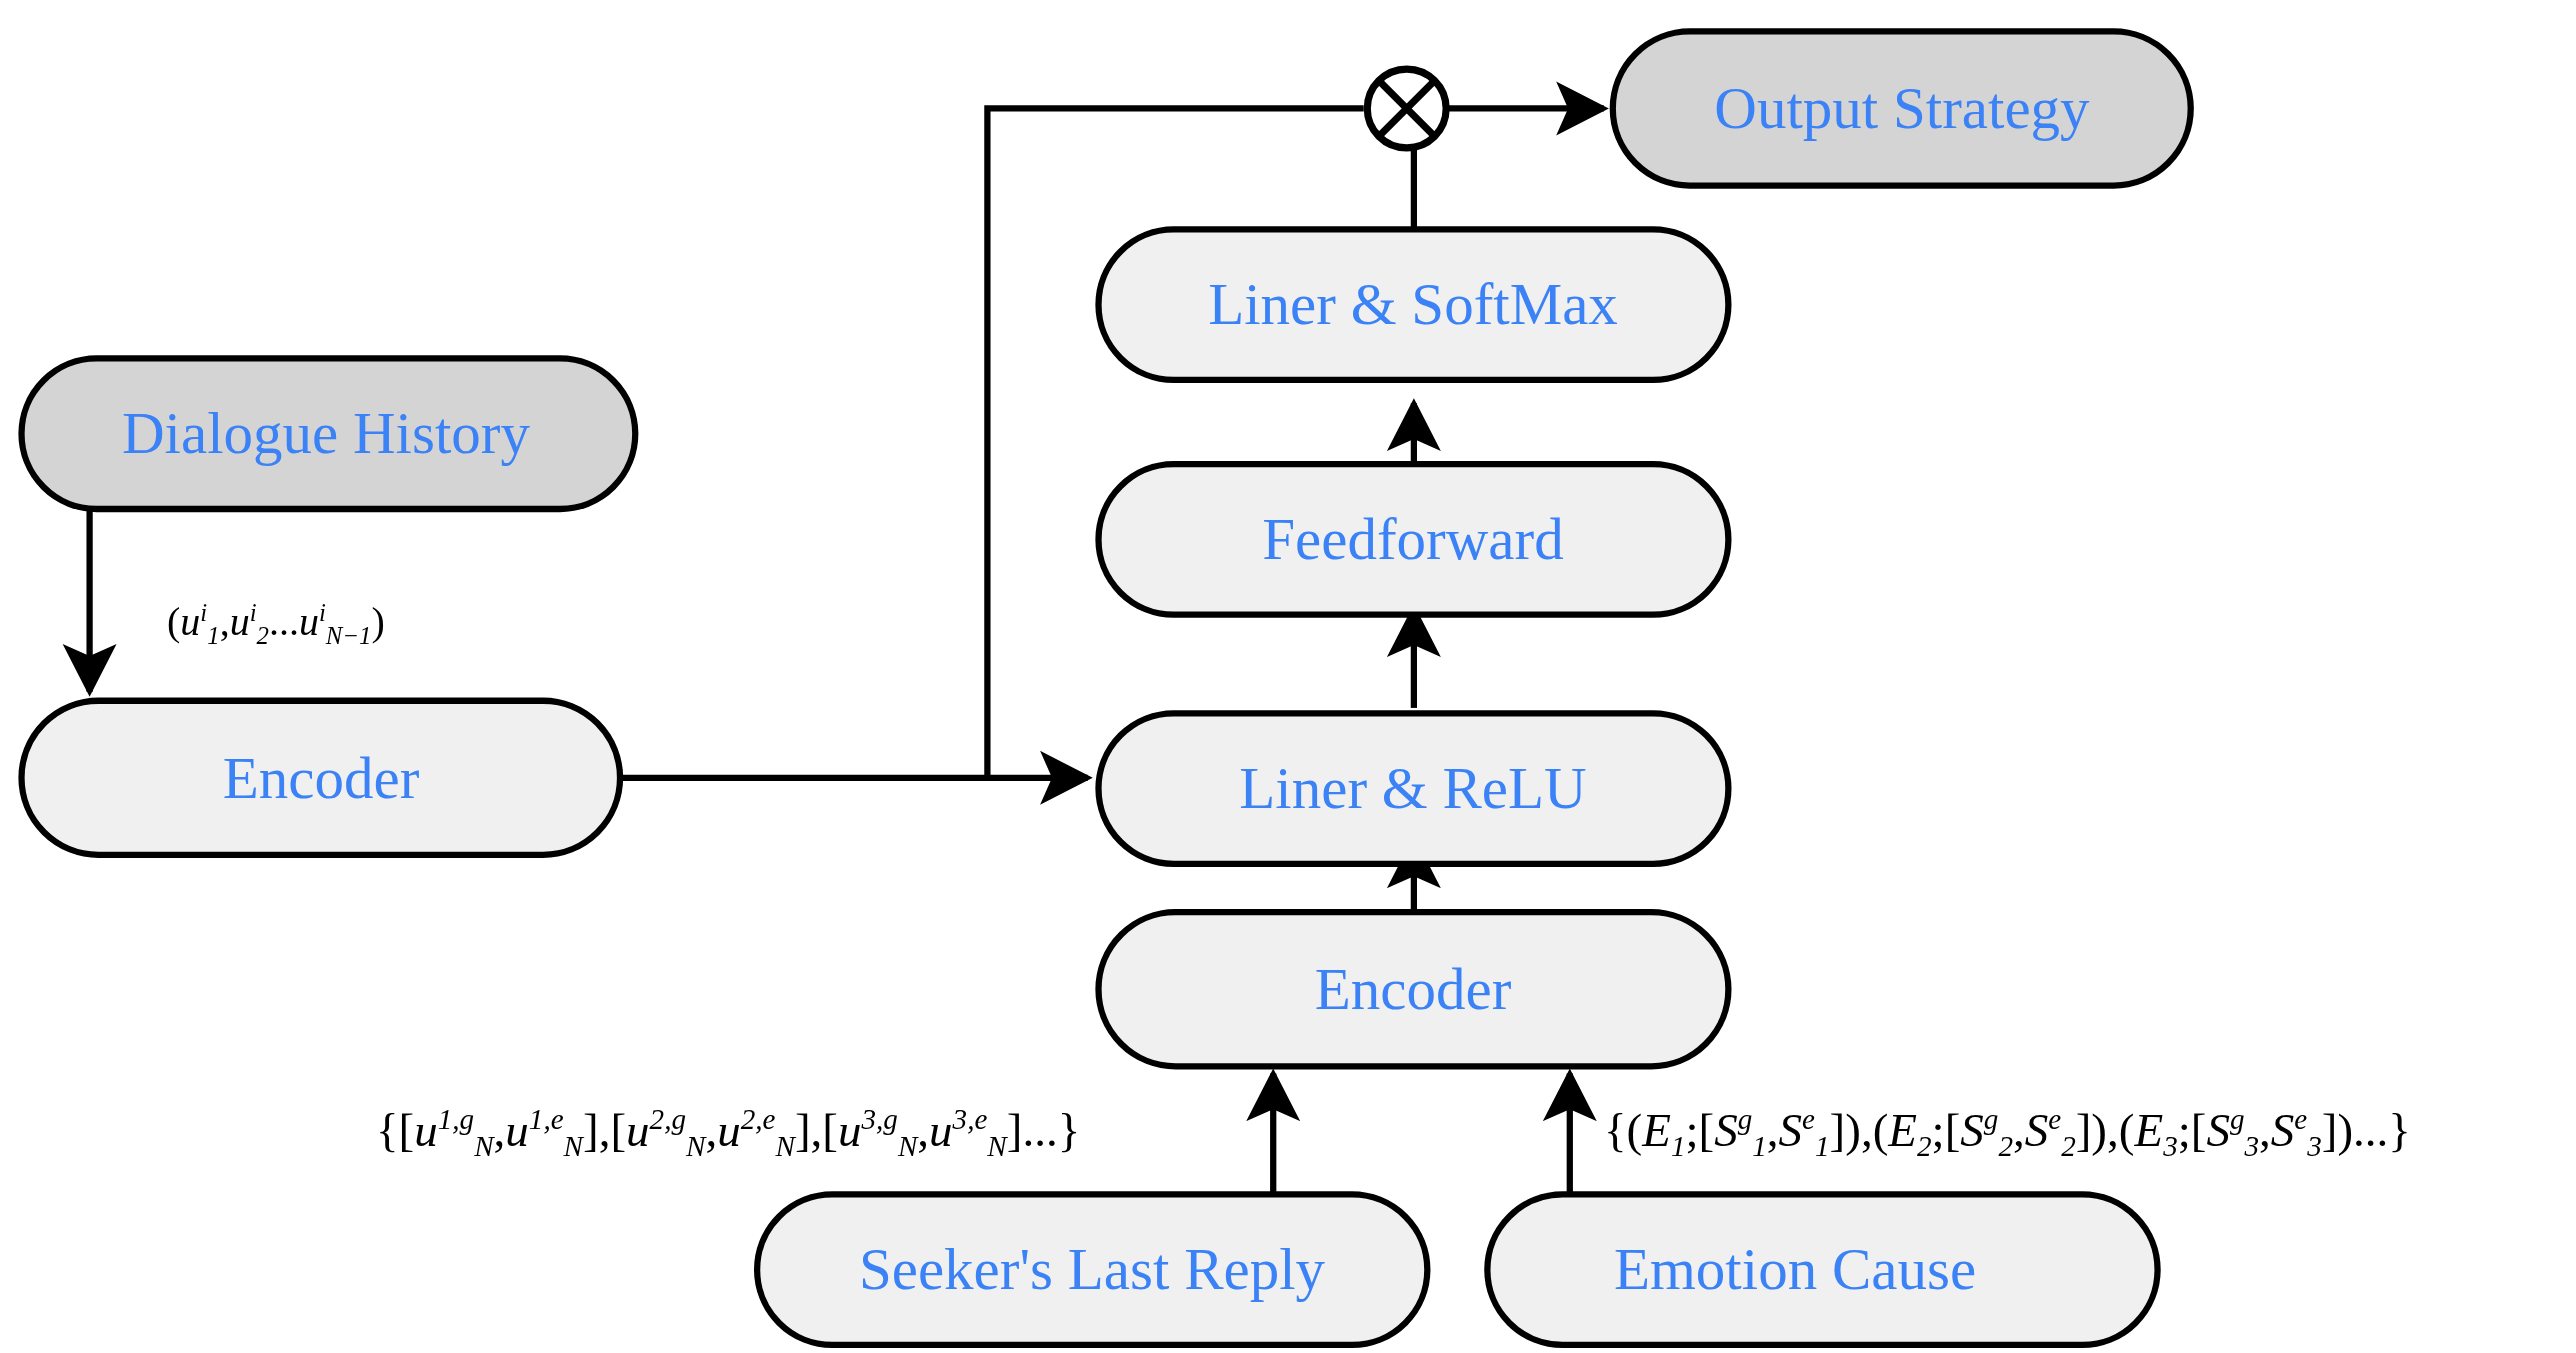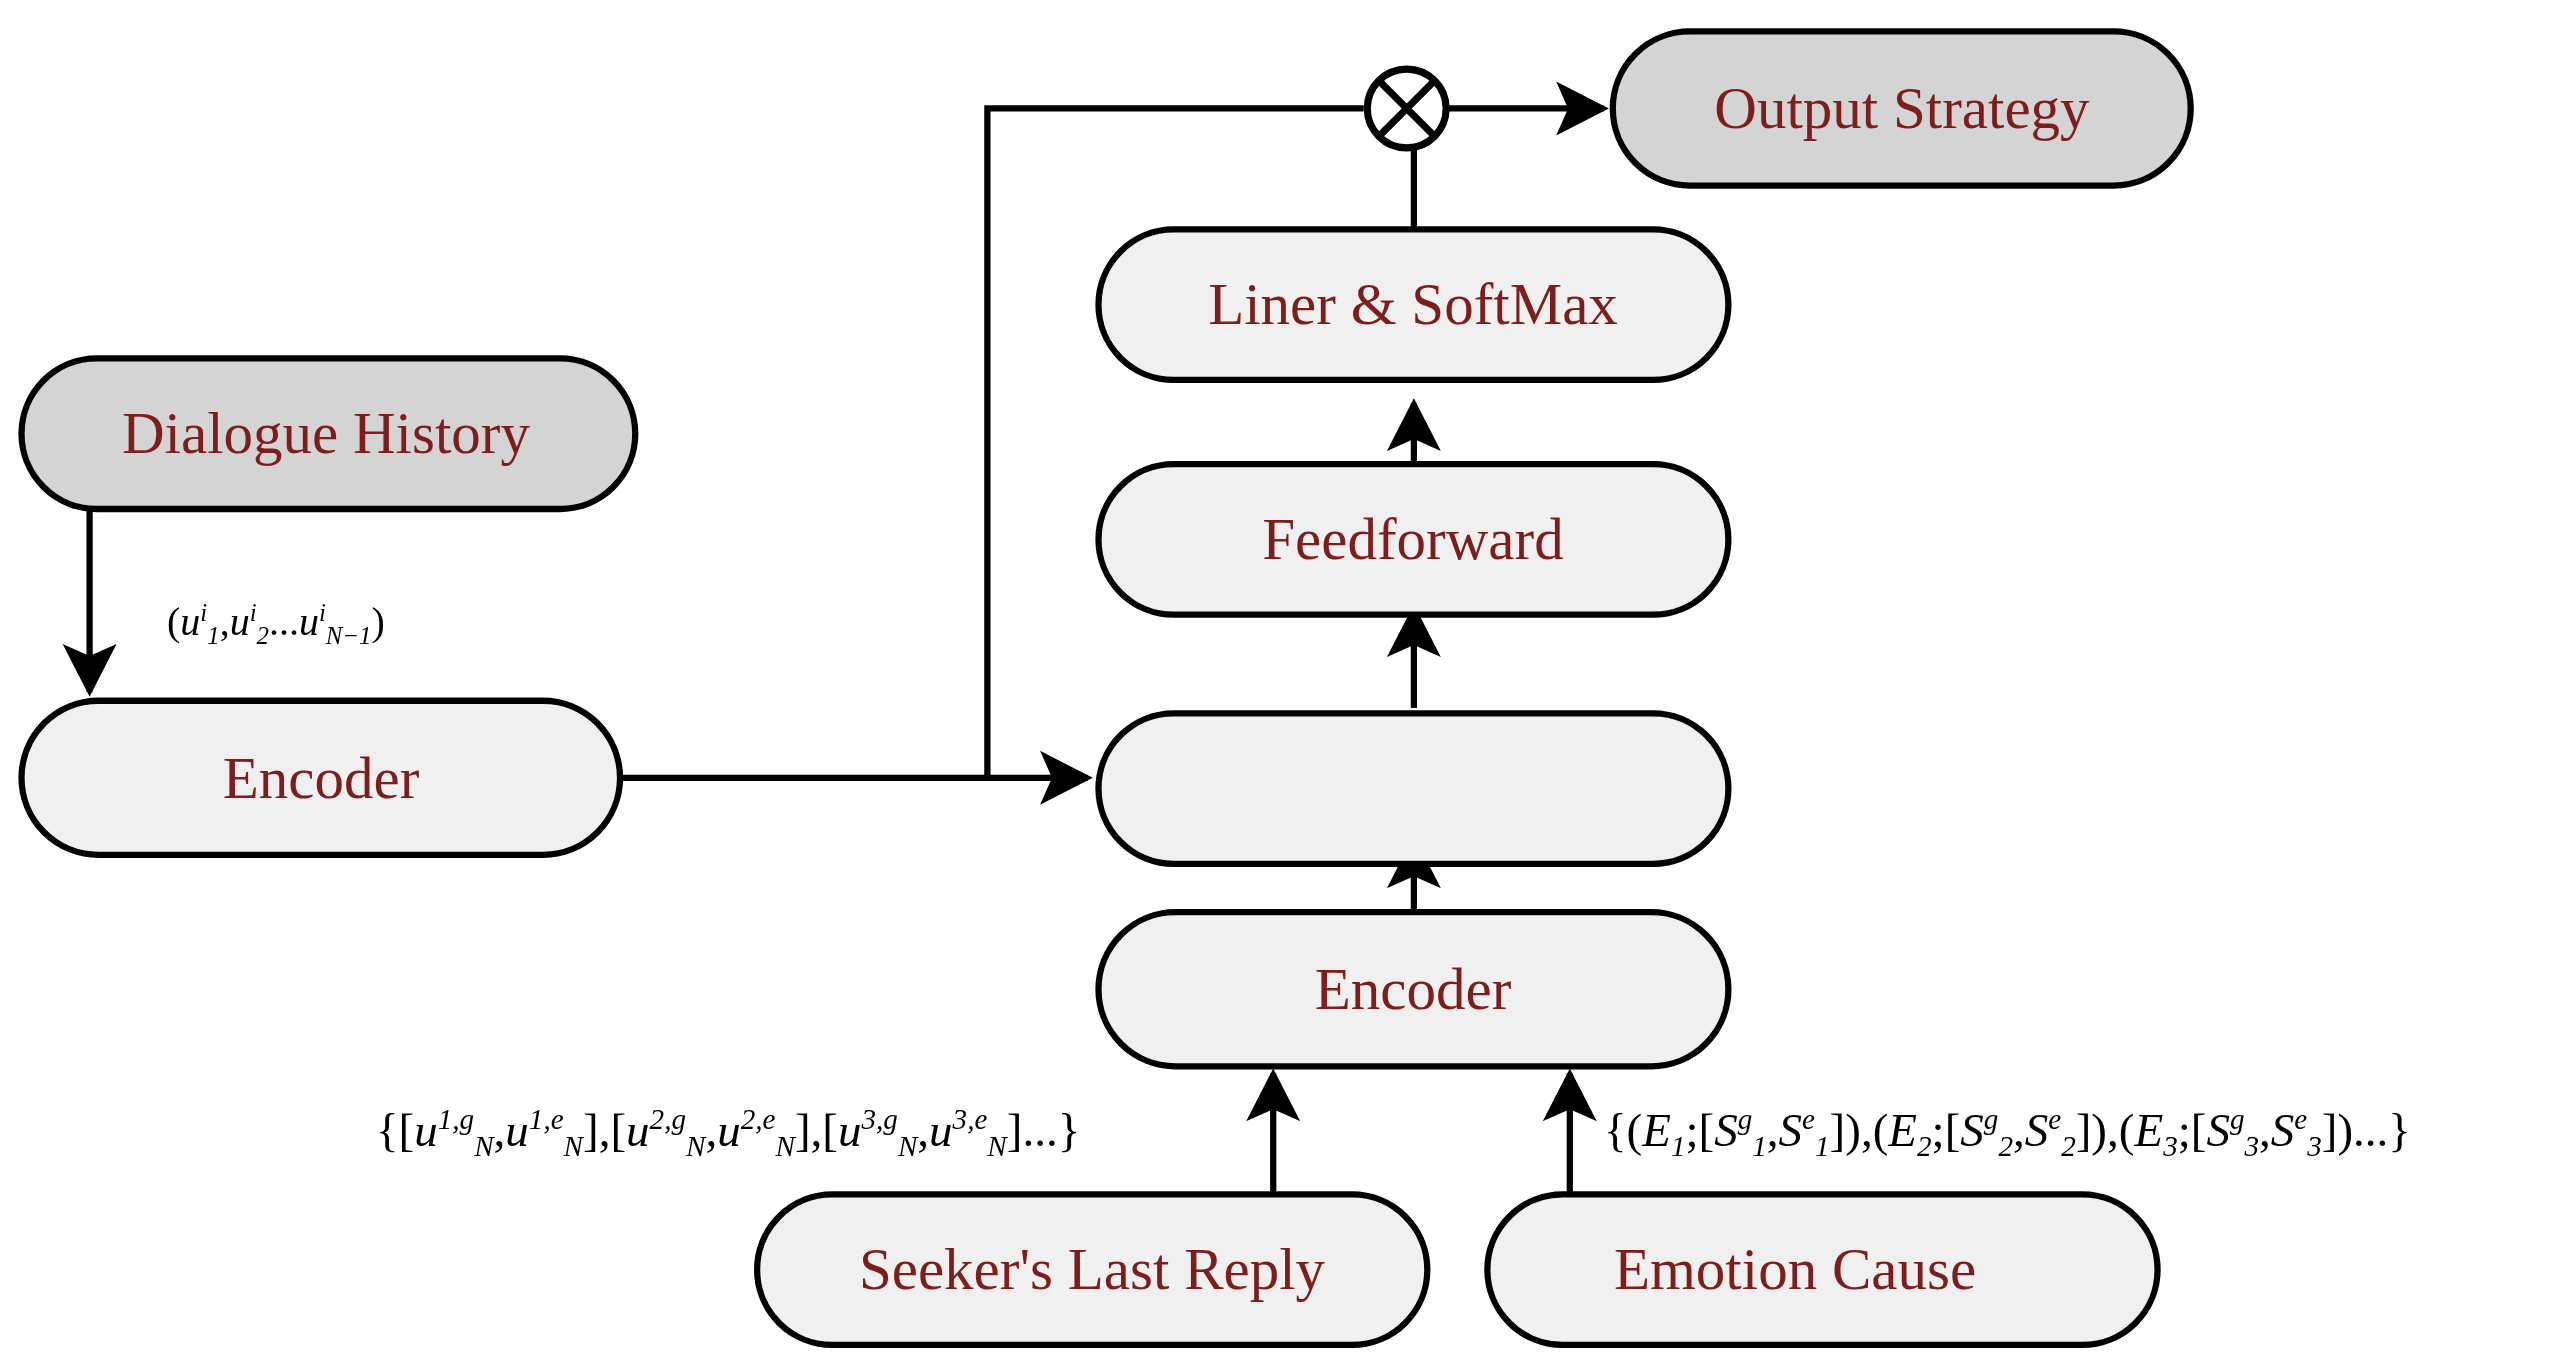--- a/index.html
+++ b/index.html
@@ -42,21 +42,21 @@
     stroke: #000000;
     stroke-width: 8;
     stroke-linecap: butt;
   }
   .node-label {
     position: absolute;
     display: flex;
     align-items: center;
     justify-content: center;
     text-align: center;
-    color: #7f1d1d;
+    color: #3b82f6;
     font-family: "Liberation Serif", "DejaVu Serif", serif;
     font-size: 59px;
     line-height: 1;
     white-space: nowrap;
     pointer-events: none;
   }
   .math {
     position: absolute;
     color: #000000;
     font-family: "Liberation Serif", "DejaVu Serif", serif;
@@ -127,20 +127,21 @@
       <circle class="opnode" cx="1570" cy="121" r="44"></circle>
       <line class="opcross" x1="1541" y1="92" x2="1599" y2="150"></line>
       <line class="opcross" x1="1599" y1="92" x2="1541" y2="150"></line>
     </g>
   </svg>
 
   <div class="node-label" style="left:19px; top:358px; width:614px; height:151px;text-align:right;">Dialogue History</div>
 
   <div class="node-label" style="left:21.5px; top:701px; width:599px; height:154px;">Encoder</div>
 
+  <div class="node-label" style="left:1098px; top:713px; width:630px; height:151px;">Liner &amp; ReLU</div>
 
   <div class="node-label" style="left:1098px; top:464px; width:630px; height:151px;">Feedforward</div>
 
   <div class="node-label" style="left:1098px; top:229px; width:630px; height:151px;">Liner &amp; SoftMax</div>
 
   <div class="node-label" style="left:1613px; top:31px; width:578px; height:154px;">Output Strategy</div>
 
   <div class="node-label" style="left:1098px; top:912px; width:630px; height:154px;">Encoder</div>
 
   <div class="node-label" style="left:757px; top:1194px; width:670px; height:151px;">Seeker's Last Reply</div>

